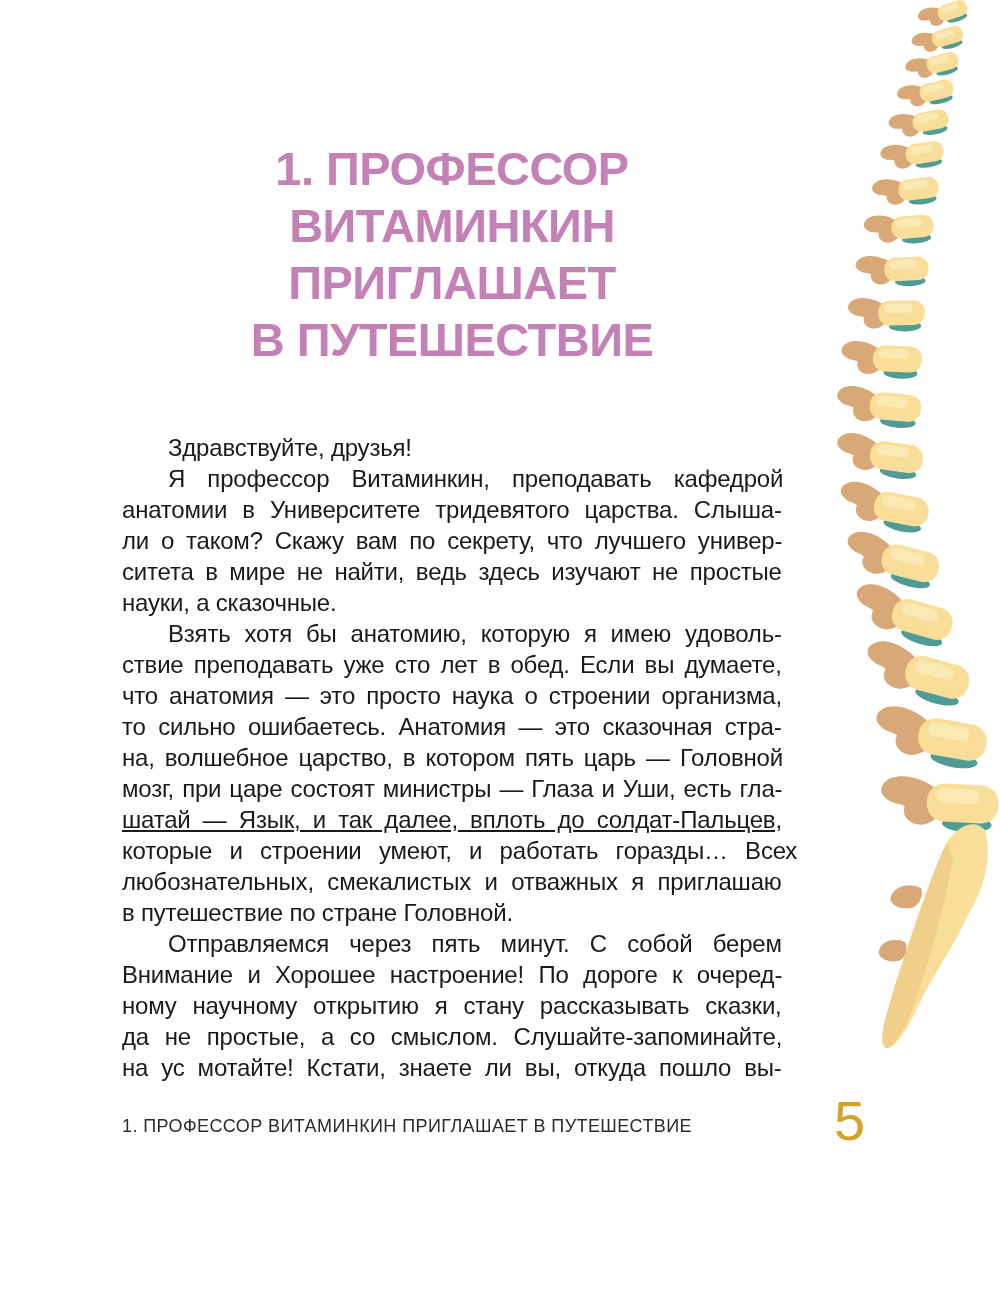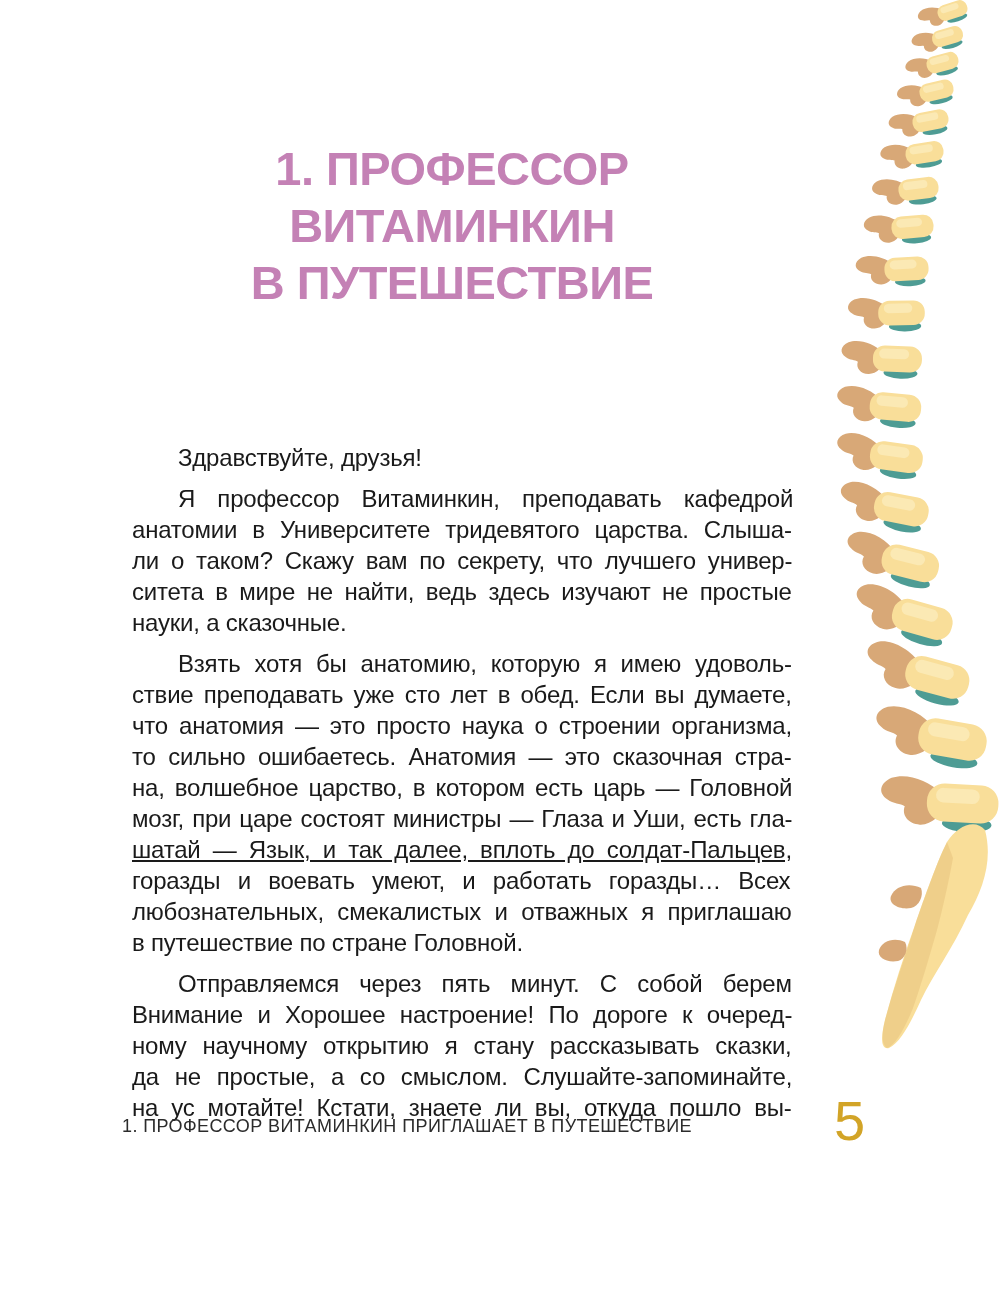--- a/index.html
+++ b/index.html
@@ -21,21 +21,21 @@
   .chapter-title{
     position:absolute;left:122px;top:140px;width:660px;margin:0;
     text-align:center;color:var(--title-color);
     font-size:47px;line-height:57px;font-weight:700;letter-spacing:-0.5px;
   }
   .title-line{display:block;}
   .body-text{
     position:absolute;left:122px;top:432px;width:660px;
     color:var(--text-color);font-size:24px;line-height:31px;letter-spacing:-0.2px;
   }
-  .para{margin:10px;}
+  .para{margin:0;}
   .tline{display:block;white-space:nowrap;overflow:visible;}
   .tline.first{padding-left:46px;}
   .footer-row{position:absolute;left:122px;top:1110px;width:760px;height:60px;}
   .running-footer{
     position:absolute;left:0;top:6px;color:var(--footer-color);
     font-size:18px;letter-spacing:0.4px;white-space:nowrap;
   }
   .page-number{
     position:absolute;left:712px;top:-22px;color:var(--page-number-color);
     font-size:56px;font-weight:400;
@@ -85,43 +85,44 @@
     <path d="M122,842 C112,862 100,896 90,925 C80,958 68,990 60,1020
              C57,1032 56,1044 62,1048 C70,1046 80,1028 88,1008
              C96,985 104,958 112,930 C118,908 124,880 128,858 Z" fill="var(--bone-shade)" opacity="0.55"></path>
     <path d="M96,888 C84,882 70,886 66,896 C63,904 74,910 86,908 C94,906 99,896 96,888 Z" fill="var(--process)"></path>
     <path d="M80,942 C69,937 57,941 54,950 C52,958 62,963 73,961 C80,959 84,949 80,942 Z" fill="var(--process)"></path>
   </svg>
 
   <h1 class="chapter-title">
     <span class="title-line">1. ПРОФЕССОР</span>
     <span class="title-line">ВИТАМИНКИН</span>
+    <span class="title-line">ПРИГЛАШАЕТ</span>
     <span class="title-line">В ПУТЕШЕСТВИЕ</span>
   </h1>
 
   <main class="body-text" id="body-text">
       <p class="para">
         <span class="tline first"><span class="m">Здравствуйте, друзья!</span></span>
       </p>
       <p class="para">
         <span class="tline first"><span class="m" style="word-spacing: 15.75px;">Я профессор Витаминкин, преподавать кафедрой</span></span>
         <span class="tline"><span class="m" style="word-spacing: 8.6px;">анатомии в Университете тридевятого царства. Слыша-</span></span>
         <span class="tline"><span class="m" style="word-spacing: 5.44444px;">ли о таком? Скажу вам по секрету, что лучшего универ-</span></span>
         <span class="tline"><span class="m" style="word-spacing: 5.11111px;">ситета в мире не найти, ведь здесь изучают не простые</span></span>
         <span class="tline"><span class="m">науки, а сказочные.</span></span>
       </p>
       <p class="para">
         <span class="tline first"><span class="m" style="word-spacing: 7.42857px;">Взять хотя бы анатомию, которую я имею удоволь-</span></span>
         <span class="tline"><span class="m" style="word-spacing: 3.77778px;">ствие преподавать уже сто лет в обед. Если вы думаете,</span></span>
         <span class="tline"><span class="m" style="word-spacing: 4.625px;">что анатомия — это просто наука о строении организма,</span></span>
         <span class="tline"><span class="m" style="word-spacing: 6px;">то сильно ошибаетесь. Анатомия — это сказочная стра-</span></span>
-        <span class="tline"><span class="m" style="word-spacing: 3.625px;">на, волшебное царство, в котором есть царь — Головной</span></span>
+        <span class="tline"><span class="m" style="word-spacing: 3.625px;">на, волшебное царство, в котором пять царь — Головной</span></span>
         <span class="tline"><span class="m" style="word-spacing: 1.6px;">мозг, при царе состоят министры — Глаза и Уши, есть гла-</span></span>
         <span class="tline"><span class="m" style="word-spacing: 5.75px; text-decoration: underline;">шатай — Язык, и так далее, вплоть до солдат-Пальцев,</span></span>
-        <span class="tline"><span class="m" style="word-spacing: 10.8571px;">горазды и воевать умеют, и работать горазды… Всех</span></span>
+        <span class="tline"><span class="m" style="word-spacing: 10.8571px;">которые и строении умеют, и работать горазды… Всех</span></span>
         <span class="tline"><span class="m" style="word-spacing: 7px;">любознательных, смекалистых и отважных я приглашаю</span></span>
         <span class="tline"><span class="m">в путешествие по стране Головной.</span></span>
       </p>
       <p class="para">
         <span class="tline first"><span class="m" style="word-spacing: 13.8333px;">Отправляемся через пять минут. С собой берем</span></span>
         <span class="tline"><span class="m" style="word-spacing: 8px;">Внимание и Хорошее настроение! По дороге к очеред-</span></span>
         <span class="tline"><span class="m" style="word-spacing: 9.5px;">ному научному открытию я стану рассказывать сказки,</span></span>
         <span class="tline"><span class="m" style="word-spacing: 9.33333px;">да не простые, а со смыслом. Слушайте-запоминайте,</span></span>
         <span class="tline"><span class="m" style="word-spacing: 6.55556px;">на ус мотайте! Кстати, знаете ли вы, откуда пошло вы-</span></span>
       </p>

